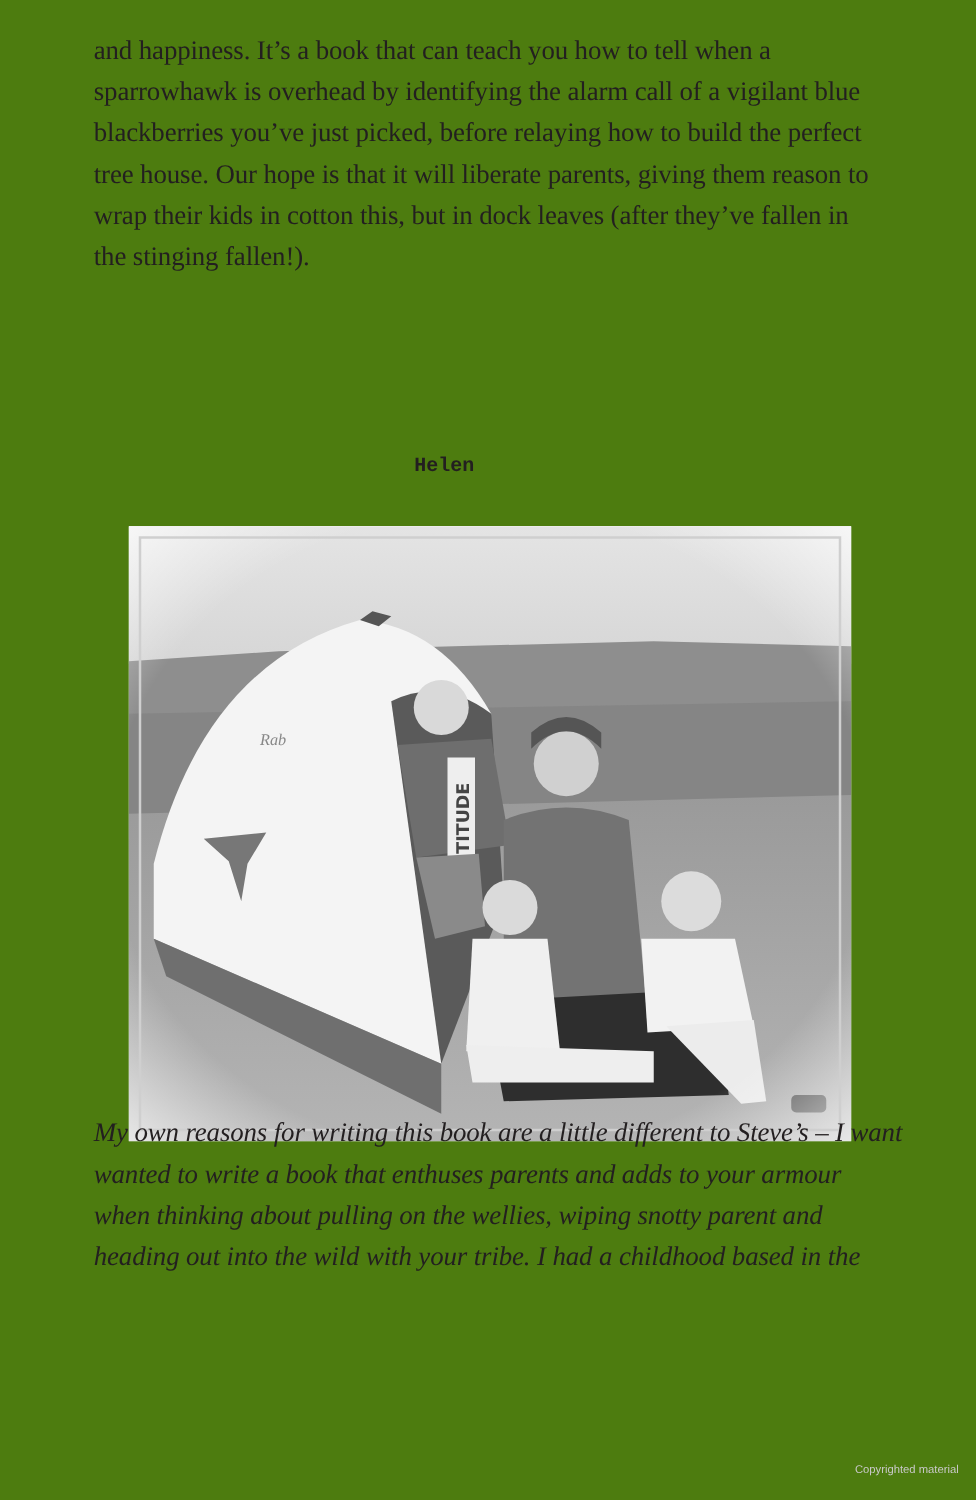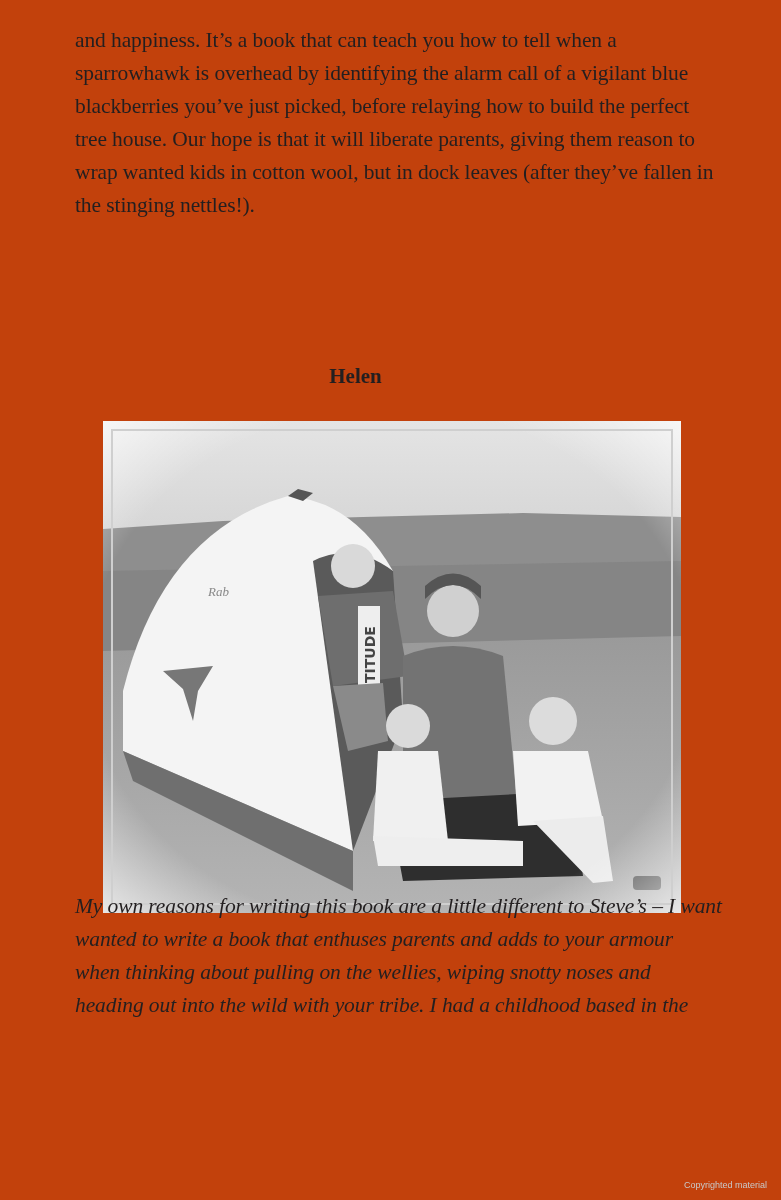--- a/index.html
+++ b/index.html
@@ -1,58 +1,58 @@
 <!DOCTYPE html>
 <html><head>
 <meta charset="utf-8">
 <style>
   html, body { margin: 0; padding: 0; background: #ffffff; }
   body { width: 781px; height: 1200px; position: relative; overflow: hidden; }
-  .page { position: absolute; left: 0; top: 0; width: 781px; height: 1200px; background: #c2410c; }
+  .page { position: absolute; left: 0; top: 0; width: 781px; height: 1200px; background: #4d7c0f; }
   .para {
     position: absolute; left: 75px; width: 640px;
     font-family: "Liberation Serif", "DejaVu Serif", serif;
     font-size: 21.5px; color: #231f20; line-height: 33px;
     letter-spacing: -0.1px;
   }
   .para .line { display: block; white-space: nowrap; }
   .para-1 { top: 24px; }
   .para-2 { top: 890px; font-style: italic; }
   .heading {
     position: absolute; top: 364px; left: 0; width: 711px; text-align: center;
-    font-family: Liberation Serif, serif;
-    font-weight: bold; font-size: 21px; color: #231f20;
+    font-family: Liberation Mono, monospace;
+    font-weight: bold; font-size: 16px; color: #231f20;
   }
   .photo-frame {
     position: absolute; left: 103px; top: 421px; width: 578px; height: 492px;
     background: #f3f3f3;
     box-shadow: 0 0 6px 4px rgba(255,255,255,0.9) inset;
   }
   .photo-frame svg { display: block; }
   .photo-border {
     position: absolute; left: 8px; top: 8px; right: 8px; bottom: 8px;
     border: 2px solid #cfcfcf; pointer-events: none;
   }
   .footer-mark {
-    position: absolute; right: 14px; bottom: 10px;
+    position: absolute; right: 14px; bottom: 20px;
     font-family: "Liberation Sans", sans-serif; font-size: 9px; color: #c9c9c9;
   }
 </style>
 </head>
 <body>
 
 <div class="page">
 
   <div class="para para-1">
     <span class="line">and happiness. It’s a book that can teach you how to tell when a</span>
     <span class="line">sparrowhawk is overhead by identifying the alarm call of a vigilant blue</span>
     <span class="line">blackberries you’ve just picked, before relaying how to build the perfect</span>
     <span class="line">tree house. Our hope is that it will liberate parents, giving them reason to</span>
-    <span class="line">wrap wanted kids in cotton wool, but in dock leaves (after they’ve fallen in</span>
-    <span class="line">the stinging nettles!).</span>
+    <span class="line">wrap their kids in cotton this, but in dock leaves (after they’ve fallen in</span>
+    <span class="line">the stinging fallen!).</span>
   </div>
 
   <div class="heading">Helen</div>
 
   <div class="photo-frame">
     <svg width="578" height="492" viewBox="0 0 578 492" xmlns="http://www.w3.org/2000/svg">
       <defs>
         <linearGradient id="sky" x1="0" y1="0" x2="0" y2="1">
           <stop offset="0" stop-color="#e4e4e4"></stop>
           <stop offset="1" stop-color="#d6d6d6"></stop>
@@ -102,18 +102,18 @@
       <rect x="530" y="455" width="28" height="14" rx="4" fill="#555"></rect>
 
       <rect x="0" y="0" width="578" height="492" fill="url(#vignette)"></rect>
     </svg>
     <div class="photo-border"></div>
   </div>
 
   <div class="para para-2">
     <span class="line">My own reasons for writing this book are a little different to Steve’s – I want</span>
     <span class="line">wanted to write a book that enthuses parents and adds to your armour</span>
-    <span class="line">when thinking about pulling on the wellies, wiping snotty noses and</span>
+    <span class="line">when thinking about pulling on the wellies, wiping snotty parent and</span>
     <span class="line">heading out into the wild with your tribe. I had a childhood based in the</span>
   </div>
 
   <div class="footer-mark">Copyrighted material</div>
 </div>
 
 </body></html>

